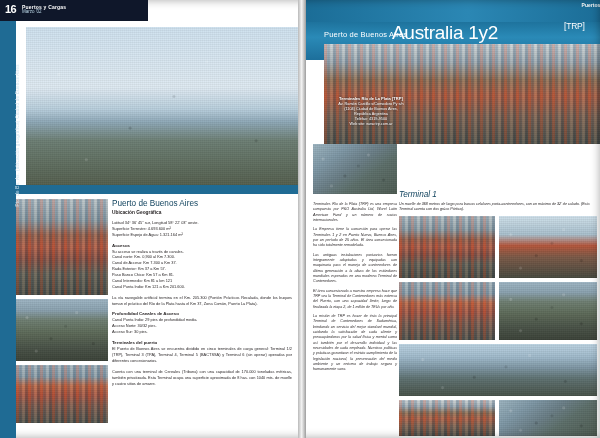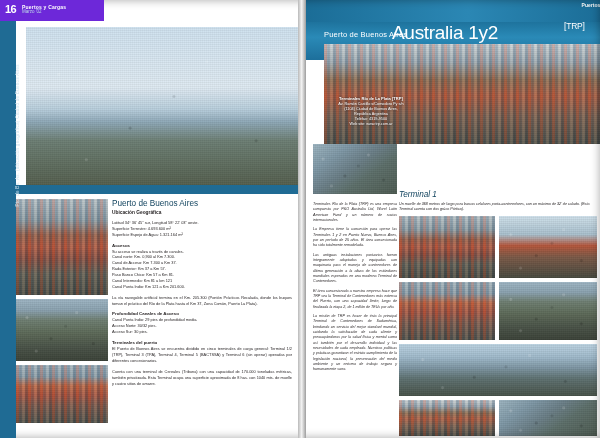--- a/index.html
+++ b/index.html
@@ -28,21 +28,21 @@
       radial-gradient(circle at 54% 44%,rgba(0,0,0,.22) 0 1px,transparent 2px);}
   .boxes{position:absolute;inset:0;opacity:.55;
     background-image:repeating-linear-gradient(90deg,rgba(200,80,50,.55) 0 3px,rgba(70,90,110,.45) 3px 6px,rgba(220,200,180,.35) 6px 9px,rgba(40,60,80,.5) 9px 12px);
     background-size:100% 100%;}
 
   
   .left-page{position:absolute;left:0;top:0;width:300px;height:438px;background:#ffffff;}
   .spine{position:absolute;left:298px;top:0;width:8px;height:438px;
      background:linear-gradient(to right,#b9b9b9,#f2f2f2 45%,#dcdcdc 60%,#9d9d9d);z-index:30;}
 
-  .l-headbar{position:absolute;left:0;top:0;width:104px;height:21px;background:#6d28d9;z-index:12;}
+  .l-headbar{position:absolute;left:0;top:0;width:104px;height:21px;background:#0f172a;z-index:12;padding-left:44px;}
   .l-pagenum{position:absolute;left:5px;top:3px;font-size:11px;font-weight:bold;color:#ffffff;letter-spacing:-.5px;}
   .l-headtxt{position:absolute;left:22px;top:5px;line-height:1.05;}
   .l-headtxt .t1{font-size:5px;font-weight:bold;color:#ffffff;letter-spacing:.2px;display:block;}
   .l-headtxt .t2{font-size:4.5px;color:#bcd8e8;display:block;}
 
   .l-sidebar{position:absolute;left:0;top:21px;width:16px;height:417px;background:#1f6b94;z-index:12;}
   .l-sidetxt{position:absolute;left:-78px;top:88px;width:190px;transform:rotate(-90deg);
      font-size:4.6px;color:#cfe3ef;letter-spacing:.25px;white-space:nowrap;text-align:left;}
 
   .l-photo-top{left:26px;top:27px;width:274px;height:158px;}

